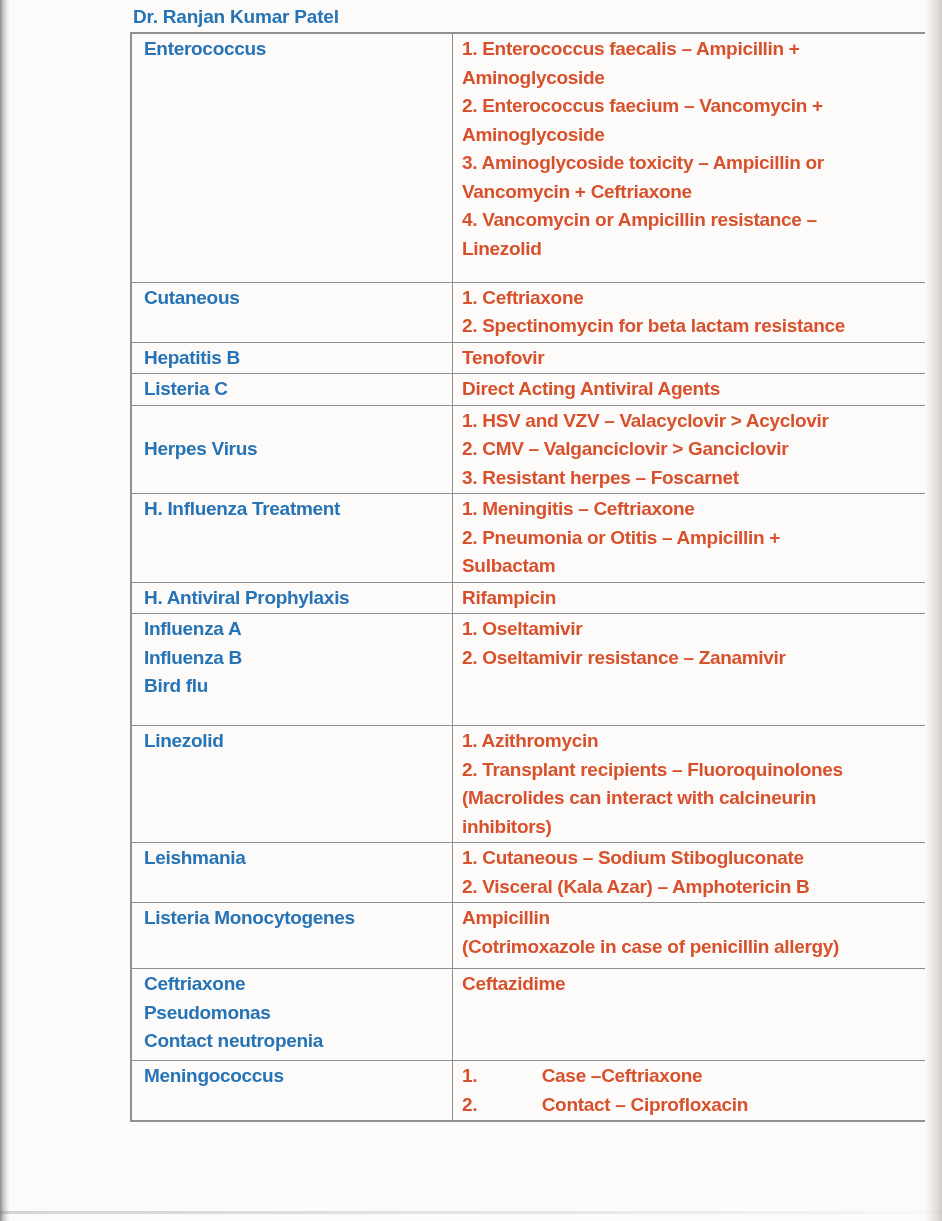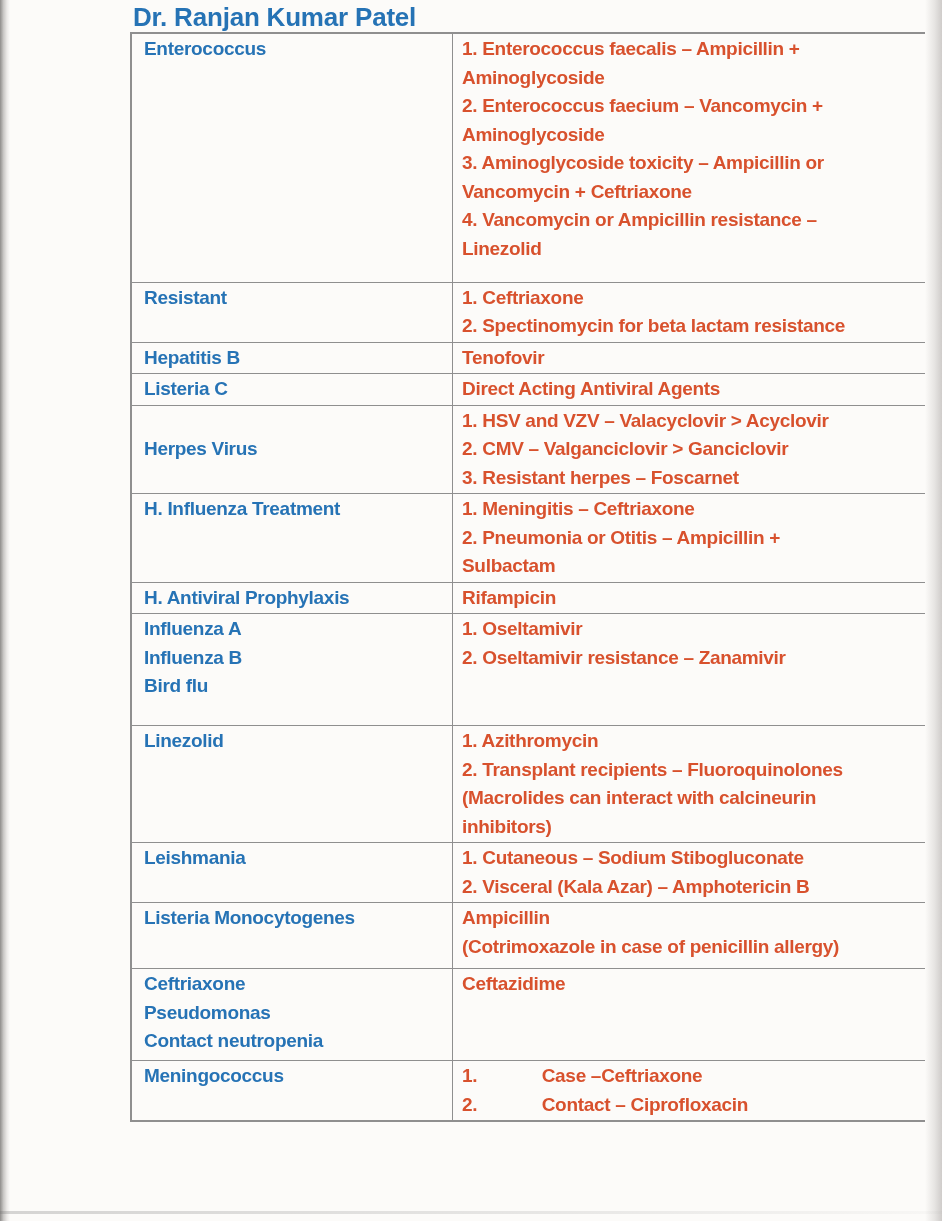--- a/index.html
+++ b/index.html
@@ -39,21 +39,21 @@
     margin: 0 0 0 133px;
     padding-top: 4px;
     font-size: 52px;
     line-height: 50px;
     font-weight: bold;
     letter-spacing: -1.5px;
     color: var(--title-red, #e23c27);
   }
   .subtitle {
     margin: 5px 0 3px 133px;
-    font-size: 26px;
+    font-size: 19px;
     line-height: 24px;
     font-weight: bold;
     letter-spacing: -0.2px;
     color: var(--text-blue, #2673b5);
   }
   table.doc-table {
     border-collapse: collapse;
     table-layout: fixed;
     width: 791px;
     margin-left: 130px;
@@ -107,21 +107,21 @@
             <div class="trt-item">2. Enterococcus faecium – Vancomycin +
 Aminoglycoside</div>
             <div class="trt-item">3. Aminoglycoside toxicity – Ampicillin or
 Vancomycin + Ceftriaxone</div>
             <div class="trt-item">4. Vancomycin or Ampicillin resistance –
 Linezolid</div>
           </td>
         </tr>
         <tr style="height: 59px;">
           <td class="org">
-            <div class="org-line">Resistant</div>
+            <div class="org-line">Cutaneous</div>
           </td>
           <td class="trt">
             <div class="trt-item">1. Ceftriaxone</div>
             <div class="trt-item">2. Spectinomycin for beta lactam resistance</div>
           </td>
         </tr>
         <tr style="height: 30px;">
           <td class="org">
             <div class="org-line">Hepatitis B</div>
           </td>

